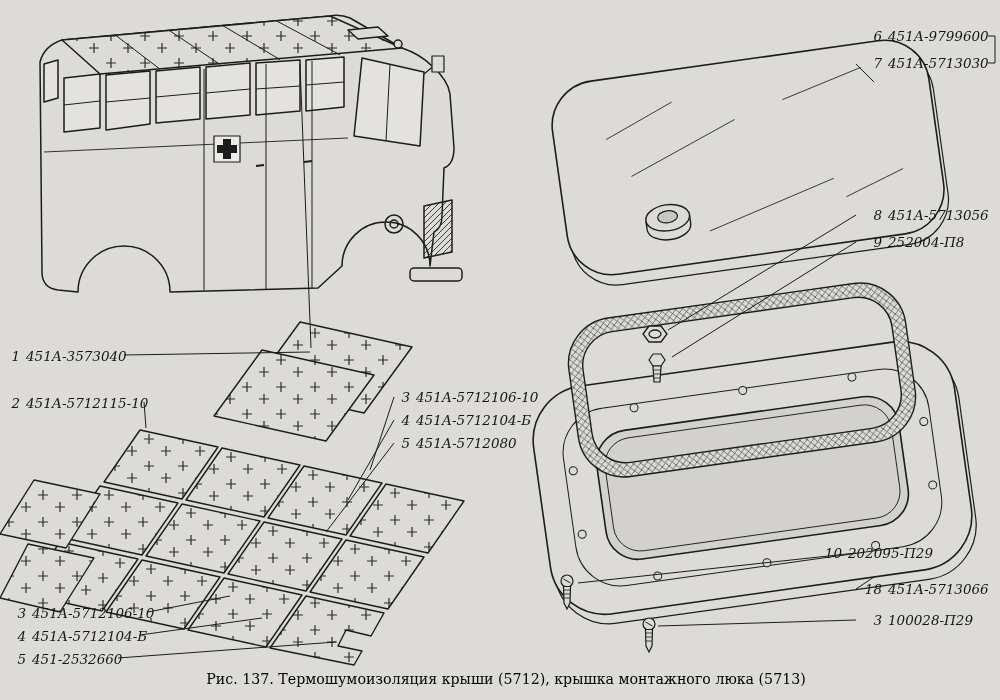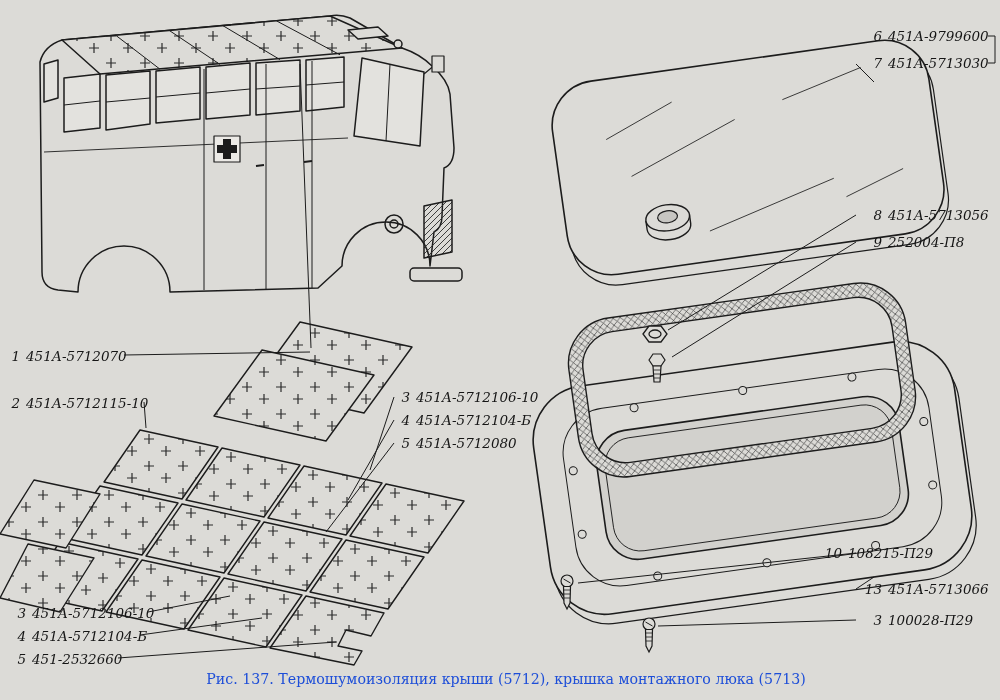--- a/index.html
+++ b/index.html
@@ -5,21 +5,21 @@
   html,body{margin:0;padding:0;background:#b9b8b5;}
   #page{position:relative;width:1000px;height:700px;background:#dcdbd7;overflow:hidden;
         font-family:"DejaVu Serif",serif;color:#1c1c1c;}
   #art{position:absolute;left:0;top:0;width:1000px;height:700px;}
   .callout{position:absolute;display:flex;gap:6px;white-space:nowrap;
            font-style:italic;font-size:13.5px;line-height:16px;color:#151515;}
   .callout .num{display:inline-block;text-align:right;}
   .callout.w1 .num{min-width:12px;}
   .callout.w2 .num{min-width:20px;}
   #caption{position:absolute;left:12px;right:0;top:671px;text-align:center;
-           font-size:14.2px;font-style:normal;color:#1d4ed8;}
+           font-size:14.2px;font-style:normal;color:#000000;}
 </style>
 </head>
 <body>
 
 <div id="page">
 
   <svg id="art" viewBox="0 0 1000 700" xmlns="http://www.w3.org/2000/svg">
     <defs>
       <pattern id="plusPat" width="34" height="27" patternUnits="userSpaceOnUse">
         <rect width="34" height="27" fill="#dcdbd7"></rect>
@@ -170,21 +170,21 @@
       <path d="M856 215 L668 330"></path>
       <path d="M856 242 L672 357"></path>
       <path d="M856 553 L578 583"></path>
       <path d="M856 589 L874 577"></path>
       <path d="M856 620 L658 626"></path>
     </g>
   </svg>
 
   <div class="callout w1" style="left:8px;top:348px">
     <span class="num">1</span>
-    <span class="code">451А-5712070</span>
+    <span class="code">451А-3573040</span>
   </div>
   <div class="callout w1" style="left:8px;top:395px">
     <span class="num">2</span>
     <span class="code">451А-5712115-10</span>
   </div>
 
   <div class="callout w1" style="left:398px;top:389px">
     <span class="num">3</span>
     <span class="code">451А-5712106-10</span>
   </div>
@@ -221,24 +221,24 @@
   <div class="callout w2" style="left:862px;top:207px">
     <span class="num">8</span>
     <span class="code">451А-5713056</span>
   </div>
   <div class="callout w2" style="left:862px;top:234px">
     <span class="num">9</span>
     <span class="code">252004-П8</span>
   </div>
   <div class="callout w2" style="left:822px;top:545px">
     <span class="num">10</span>
-    <span class="code">108215-П29</span>
+    <span class="code">202095-П29</span>
   </div>
   <div class="callout w2" style="left:862px;top:581px">
-    <span class="num">13</span>
+    <span class="num">18</span>
     <span class="code">451А-5713066</span>
   </div>
   <div class="callout w2" style="left:862px;top:612px">
     <span class="num">3</span>
     <span class="code">100028-П29</span>
   </div>
 
   <div id="caption">Рис. 137. Термошумоизоляция крыши (5712), крышка монтажного люка (5713)</div>
 </div>
 

